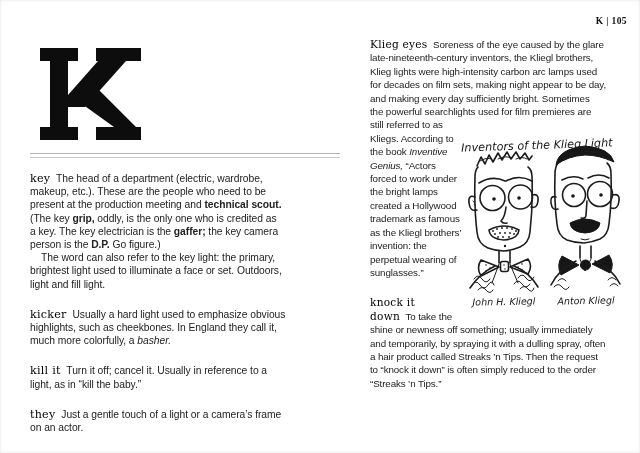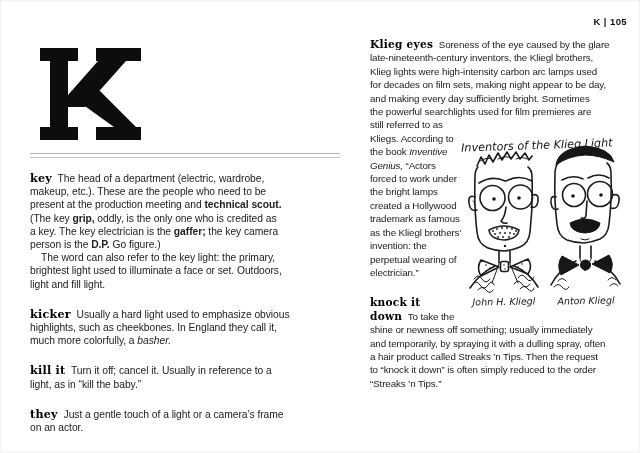--- a/index.html
+++ b/index.html
@@ -11,23 +11,23 @@
   .col{position:absolute;}
   .line{white-space:pre;display:block;}
   #col-left{left:30px;top:172px;width:300px;font-size:10.3px;line-height:13.2px;letter-spacing:-.05px;}
   #col-right{left:370px;top:38px;width:260px;font-size:9.8px;line-height:13.4px;letter-spacing:-.12px;}
   .entry{margin:0;}
   .entry + .entry{margin-top:17px;}
   #col-right .entry + .entry{margin-top:17px;}
   .s-n{}
   .s-b{font-weight:bold;}
   .s-i{font-style:italic;}
-  .s-term{font-family:"DejaVu Serif",serif;font-weight:bold;font-size:1.08em;letter-spacing:.25px;padding-right:3px;color:#000;}
+  .s-term{font-family:"DejaVu Serif",serif;font-weight:normal;font-size:1.08em;letter-spacing:.25px;padding-right:3px;color:#000;}
   #page-header{
-    position:absolute;top:16px;right:13px;font-family:Liberation Sans, sans-serif;
+    position:absolute;top:16px;right:13px;font-family:Liberation Serif, serif;
     font-weight:bold;font-size:9.5px;letter-spacing:.4px;color:#111;margin-left:8px;
   }
   #dropcap{position:absolute;left:38px;top:48px;width:104px;height:92px;}
   .sr{position:absolute;width:1px;height:1px;overflow:hidden;clip:rect(0 0 0 0);}
   #double-rule{
     position:absolute;left:30px;top:153px;width:310px;height:3px;
     border-top:1px solid #b3b3b3;border-bottom:1px solid #c9c9c9;
   }
   #illustration{position:absolute;left:450px;top:133px;width:178px;height:179px;}
   svg .ink{stroke:#1c1c1c;stroke-width:1.6;fill:none;stroke-linecap:round;stroke-linejoin:round;}
@@ -96,21 +96,21 @@
         <span class="line"><span class="s-n">Kliegs. According to</span></span>
         <span class="line"><span class="s-n">the book </span><span class="s-i">Inventive</span></span>
         <span class="line"><span class="s-i">Genius,</span><span class="s-n"> “Actors</span></span>
         <span class="line"><span class="s-n">forced to work under</span></span>
         <span class="line"><span class="s-n">the bright lamps</span></span>
         <span class="line"><span class="s-n">created a Hollywood</span></span>
         <span class="line"><span class="s-n">trademark as famous</span></span>
         <span class="line"><span class="s-n">as the Kliegl brothers’</span></span>
         <span class="line"><span class="s-n">invention: the</span></span>
         <span class="line"><span class="s-n">perpetual wearing of</span></span>
-        <span class="line"><span class="s-n">electrician.”</span></span>
+        <span class="line"><span class="s-n">sunglasses.”</span></span>
       </div>
     <div class="entry">
         <span class="line"><span class="s-term">knock it</span></span>
         <span class="line"><span class="s-term">down</span><span class="s-n"> To take the</span></span>
         <span class="line"><span class="s-n">shine or newness off something; usually immediately</span></span>
         <span class="line"><span class="s-n">and temporarily, by spraying it with a dulling spray, often</span></span>
         <span class="line"><span class="s-n">a hair product called Streaks ’n Tips. Then the request</span></span>
         <span class="line"><span class="s-n">to “knock it down” is often simply reduced to the order</span></span>
         <span class="line"><span class="s-n">“Streaks ’n Tips.”</span></span>
       </div>

